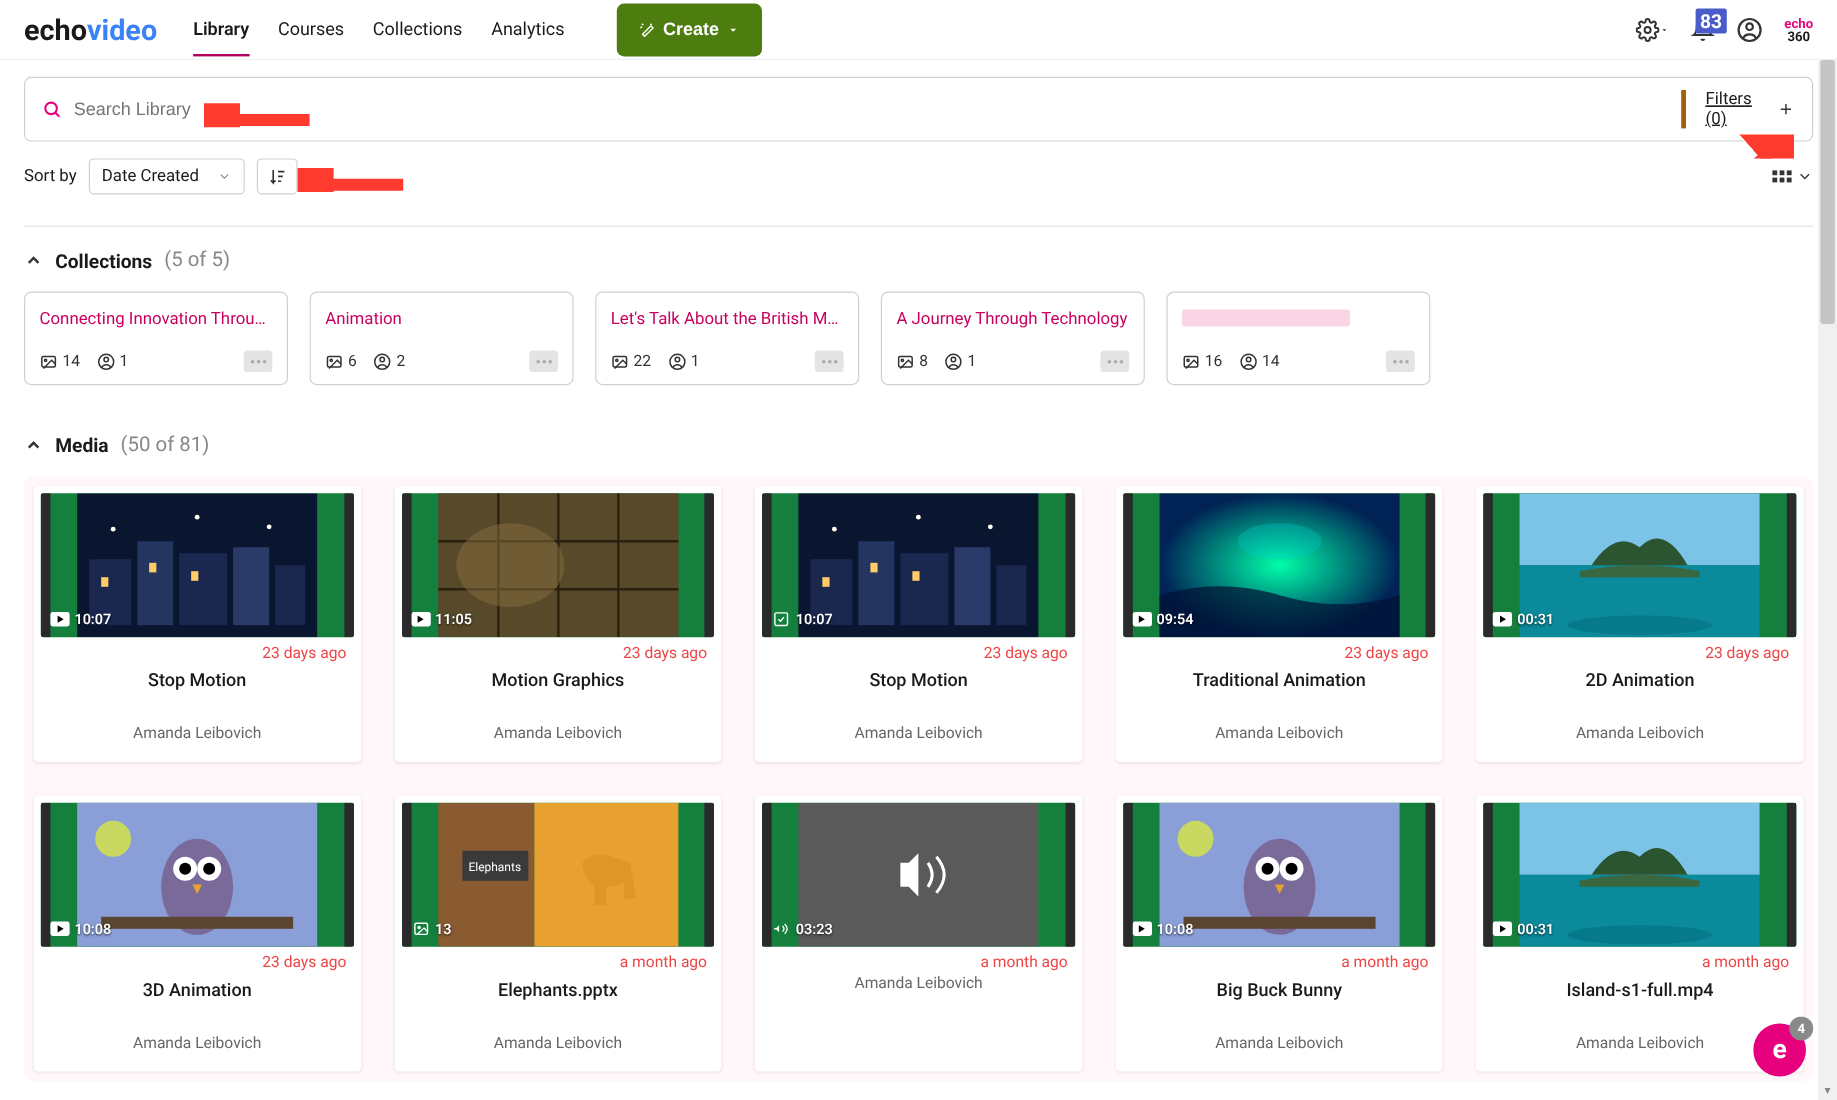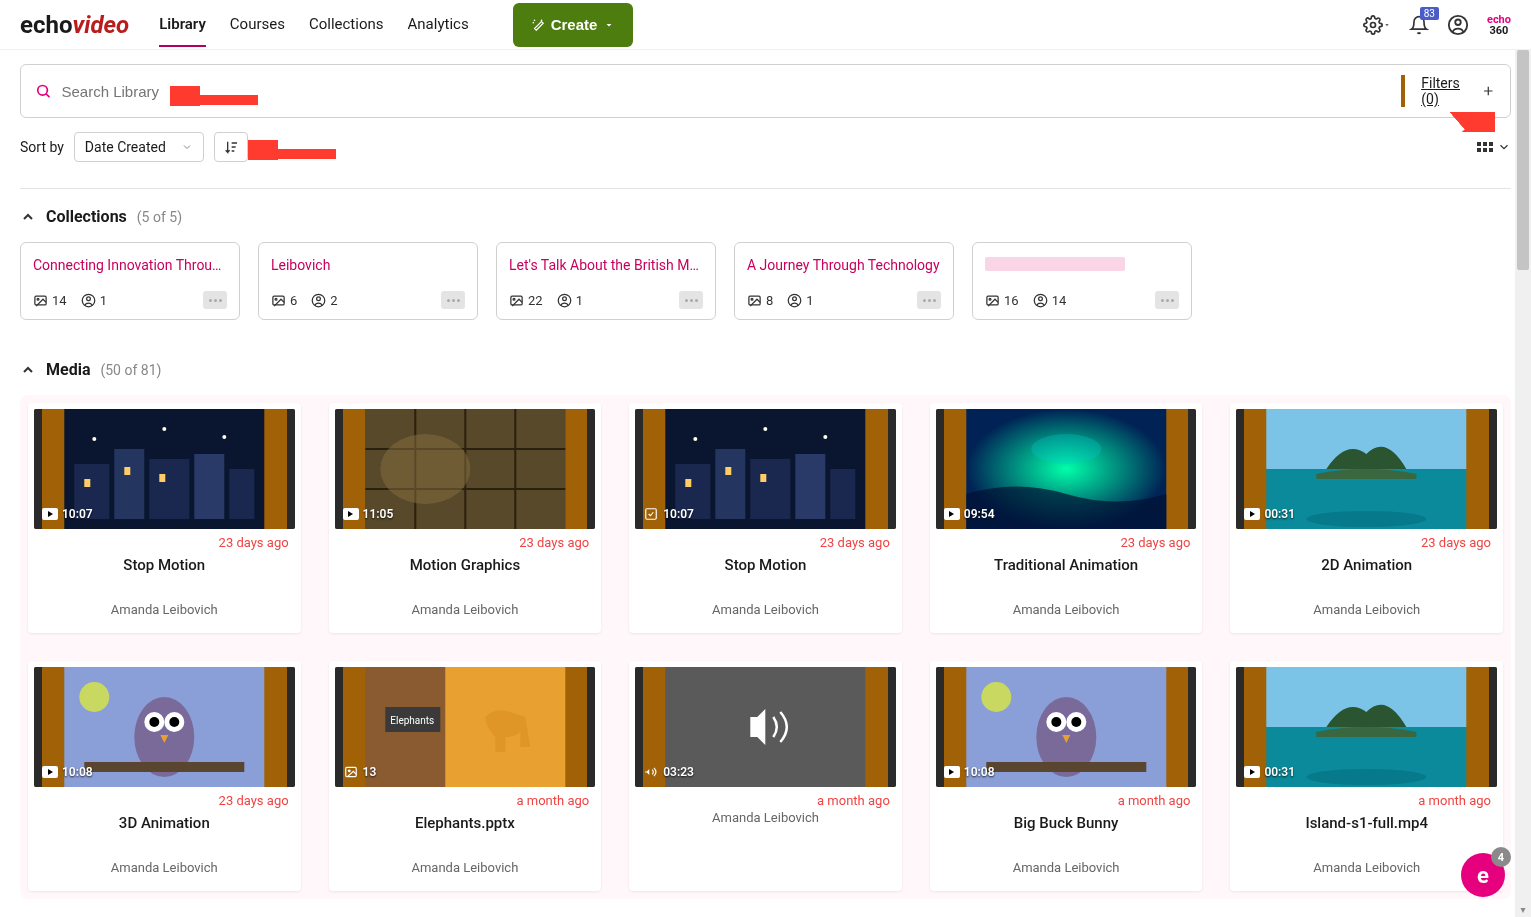--- a/index.html
+++ b/index.html
@@ -1,61 +1,61 @@
 <!DOCTYPE html>
 <html><head>
 <meta charset="utf-8">
 <style>
 * { box-sizing: border-box; margin: 0; padding: 0; }
 body { font-family: -apple-system, BlinkMacSystemFont, "Segoe UI", Roboto, sans-serif; background: #fff; color: #1a1a1a; overflow-x: hidden; }
 .topbar { display: flex; align-items: center; padding: 8px 20px; border-bottom: 1px solid #f0f0f0; height: 50px; }
 .logo { display: flex; align-items: center; font-size: 24px; font-weight: 700; margin-right: 30px; }
 .logo .echo { color: #1a1a1a; }
-.logo .video { color: #b91c1c; font-style: italic; }
+.logo .video { color: #3b82f6; }
 .nav-tabs { display: flex; gap: 24px; flex: 1; }
 .nav-tab { font-size: 15px; cursor: pointer; padding: 12px 0; }
 .nav-tab.active { font-weight: 600; border-bottom: 2px solid #b3005f; }
 .create-btn { background: #4d7c0f; color: #fff; border: none; padding: 8px 18px; border-radius: 6px; font-size: 15px; font-weight: 600; cursor: pointer; display: flex; align-items: center; gap: 6px; margin-left: 20px; }
 .topbar-right { display: flex; align-items: center; gap: 18px; margin-left: auto; }
 .icon-btn { position: relative; cursor: pointer; display: flex; align-items: center; }
-.badge { position: absolute; top: -8px; right: -10px; background: #4a5cc9; color: #fff; font-size: 10px; padding: 1px 4px; border-radius: 2px; font-weight:400; }
+.badge { position: absolute; top: -8px; right: -10px; background: #4a5cc9; color: #fff; font-size: 16px; padding: 1px 4px; border-radius: 2px; font-weight:700; }
 .echo360 { font-size: 11px; font-weight: 700; text-align: center; line-height: 1; }
 .echo360 .e { color: #e6007e; }
 .echo360 .n { color: #1a1a1a; }
 
 .content { padding: 0 20px; position: relative; }
 .search-bar { display: flex; align-items: center; border: 1px solid #d0d0d0; border-radius: 6px; padding: 10px 14px; margin: 14px 0; }
 .search-bar input { border: none; outline: none; font-size: 15px; width: 100%; margin-left: 10px; }
 .filters-btn { margin-left: auto; display: flex; align-items: center; gap: 6px; cursor: pointer; padding-left: 16px; border-left: 4px solid #a16207; text-decoration: underline; }
 .filters-btn span { text-decoration: underline; font-size: 14px; }
 
 .sort-row { display: flex; align-items: center; gap: 10px; margin: 14px 0 26px; }
 .sort-row label { font-size: 14px; }
 .sort-select { display: flex; align-items: center; justify-content: space-between; border: 1px solid #d0d0d0; border-radius: 4px; padding: 6px 10px; font-size: 14px; width: 130px; cursor: pointer; }
 .sort-icon-btn { border: 1px solid #d0d0d0; border-radius: 4px; padding: 6px 8px; cursor: pointer; display: flex; align-items: center; }
 .view-toggle { margin-left: auto; display: flex; align-items: center; gap: 4px; cursor: pointer; }
 
 .divider { border-top: 1px solid #e4e4e4; margin-bottom: 18px; }
 
 .section-header { display: flex; align-items: center; gap: 10px; margin-bottom: 16px; }
 .section-title { font-size: 16px; font-weight: 700; }
-.section-count { color: #888; font-size: 14px; }
+.section-count { color: #888; font-size: 17px; }
 
 .collections-row { display: flex; gap: 18px; margin-bottom: 40px; }
 .collection-card { border: 1px solid #d0d0d0; border-radius: 6px; padding: 14px 12px 10px; width: 220px; cursor: pointer; display: flex; flex-direction: column; justify-content: space-between; height: 78px; }
 .collection-title { color: #c8005e; font-size: 14px; white-space: nowrap; overflow: hidden; text-overflow: ellipsis; }
 .collection-title.blurred { background: #f9d5e5; color: transparent; border-radius: 2px; width: 140px; height: 14px; }
 .collection-meta { display: flex; align-items: center; gap: 14px; }
 .meta-item { display: flex; align-items: center; gap: 4px; font-size: 13px; color: #333; }
 .menu-dots { margin-left: auto; width: 24px; height: 18px; background: #e4e4e4; border-radius: 3px; display: flex; align-items: center; justify-content: center; gap: 2px; cursor: pointer; }
 .menu-dots .d { width: 3px; height: 3px; background: #aaa; border-radius: 50%; }
 
 .media-grid { display: grid; grid-template-columns: repeat(5, 1fr); gap: 28px; padding: 8px; background: linear-gradient(#fff7f9, #fff7f9); border-radius: 8px; }
 .media-card { background: #fff; border-radius: 4px; overflow: hidden; cursor: pointer; padding: 6px; box-shadow: 0 1px 3px rgba(0,0,0,0.08); }
-.thumb { position: relative; height: 120px; background: #a16207; border-radius: 2px; overflow: hidden; display:flex; align-items:center; justify-content:center; }
+.thumb { position: relative; height: 120px; background: #15803d; border-radius: 2px; overflow: hidden; display:flex; align-items:center; justify-content:center; }
 .thumb .bars { position: absolute; left: 0; top:0; bottom:0; width: 8px; background: #2a2a2a; }
 .thumb .bars.r { left: auto; right: 0; }
 .duration-badge { position: absolute; left: 8px; bottom: 8px; display: flex; align-items: center; gap: 4px; font-size: 12px; color: #fff; font-weight: 600; text-shadow: 0 1px 2px rgba(0,0,0,0.8); }
 .play-icon { width: 16px; height: 12px; background: #fff; border-radius: 2px; display:flex; align-items:center; justify-content:center; }
 .play-icon::after { content:''; border-left: 5px solid #000; border-top: 3px solid transparent; border-bottom: 3px solid transparent; }
 .date-line { text-align: right; font-size: 13px; color: #ef4444; padding: 6px 6px 2px; }
 .media-title { text-align: center; font-size: 15px; font-weight: 500; padding: 4px 6px 10px; min-height: 50px; }
 .media-author { text-align: center; font-size: 13px; color: #666; padding-bottom: 10px; }
 
 .arrow-red { position: absolute; height: 20px; z-index: 5; }
@@ -218,21 +218,21 @@
         <span>1</span>
       </div>
       <div class="menu-dots">
             <span class="d"></span>
             <span class="d"></span>
             <span class="d"></span>
           </div>
     </div>
       </div>
       <div class="collection-card">
-    <div class="collection-title">Leibovich</div>
+    <div class="collection-title">Animation</div>
     <div class="collection-meta">
       <div class="meta-item">
         <svg width="15" height="15" viewBox="0 0 24 24" fill="none" stroke="#333" stroke-width="2">
               <rect x="3" y="5" width="18" height="14" rx="2"></rect>
               <circle cx="8" cy="10" r="1.5"></circle>
               <path d="M21 15l-5-5L5 21"></path>
             </svg>
         <span>6</span>
       </div>
       <div class="meta-item">

